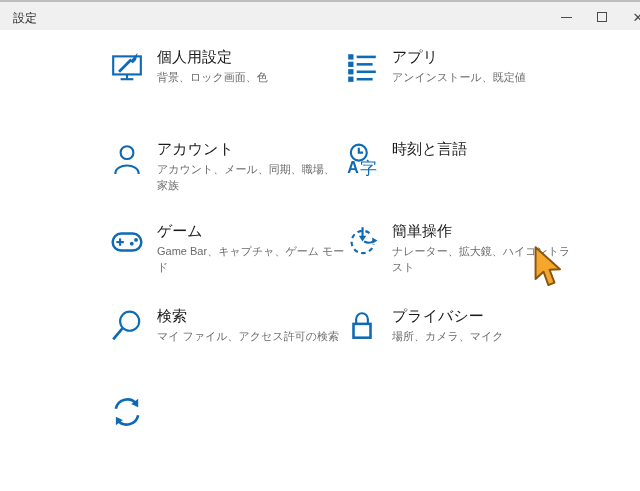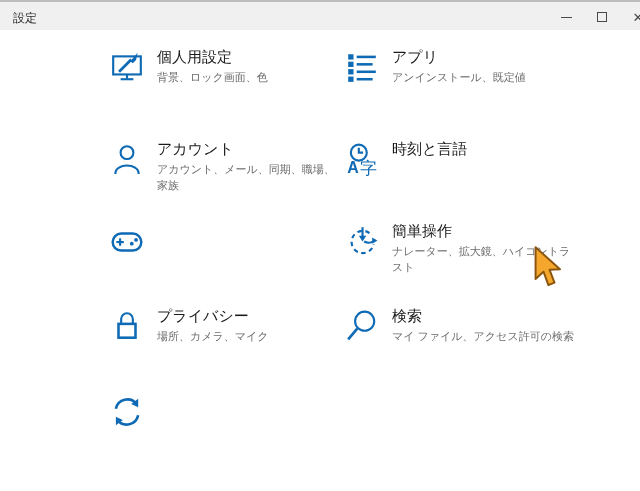--- a/index.html
+++ b/index.html
@@ -154,20 +154,22 @@
     <span class="icon">
       <svg class="i" viewBox="0 0 32 32">
         <rect class="st" x="2.5" y="9" width="27" height="16" rx="8" style="stroke-width:2.3"></rect>
         <line class="st" x1="9.5" y1="13.5" x2="9.5" y2="20.5"></line>
         <line class="st" x1="6" y1="17" x2="13" y2="17"></line>
         <circle class="fl" cx="20.5" cy="18.5" r="1.8"></circle>
         <circle class="fl" cx="24.5" cy="15" r="1.8"></circle>
       </svg>
     </span>
     <div class="txt">
+      <div class="tile-title">ゲーム</div>
+      <div class="tile-sub">Game Bar、キャプチャ、ゲーム モード</div>
     </div>
   </div>
 
   <div class="tile">
     <span class="icon">
       <svg class="i" viewBox="0 0 32 32">
         <path class="st" d="M23 8.5 A 10.5 10.5 0 1 0 27 19" stroke-dasharray="4.2 3.4"></path>
         <line class="st" x1="16.5" y1="3" x2="16.5" y2="12"></line>
         <polygon class="fl" points="13,11 20,11 16.5,16.5"></polygon>
         <path class="st" d="M18 16.5 Q23 19 27 16"></path>
@@ -176,40 +178,40 @@
     </span>
     <div class="txt">
       <div class="tile-title">簡単操作</div>
       <div class="tile-sub">ナレーター、拡大鏡、ハイコントラスト</div>
     </div>
   </div>
 
   <div class="tile">
     <span class="icon">
       <svg class="i" viewBox="0 0 32 32">
+        <circle class="st" cx="18.5" cy="11.5" r="9"></circle>
+        <line class="st" x1="11.5" y1="18.5" x2="3" y2="28.5" style="stroke-width:2.5"></line>
+      </svg>
+    </span>
+    <div class="txt">
+      <div class="tile-title">検索</div>
+      <div class="tile-sub">マイ ファイル、アクセス許可の検索</div>
+    </div>
+  </div>
+
+  <div class="tile">
+    <span class="icon">
+      <svg class="i" viewBox="0 0 32 32">
         <path class="st" d="M10.5 14 V9.5 a5.5 5.5 0 0 1 11 0 V14"></path>
         <rect class="st" x="8" y="14" width="16" height="13" style="stroke-width:2.4"></rect>
       </svg>
     </span>
     <div class="txt">
       <div class="tile-title">プライバシー</div>
       <div class="tile-sub">場所、カメラ、マイク</div>
-    </div>
-  </div>
-
-  <div class="tile">
-    <span class="icon">
-      <svg class="i" viewBox="0 0 32 32">
-        <circle class="st" cx="18.5" cy="11.5" r="9"></circle>
-        <line class="st" x1="11.5" y1="18.5" x2="3" y2="28.5" style="stroke-width:2.5"></line>
-      </svg>
-    </span>
-    <div class="txt">
-      <div class="tile-title">検索</div>
-      <div class="tile-sub">マイ ファイル、アクセス許可の検索</div>
     </div>
   </div>
 
   <div class="tile">
     <span class="icon">
       <svg class="i" viewBox="0 0 32 32">
         <path class="st" d="M5.5 13 A 11 11 0 0 1 25 8.5" style="stroke-width:2.5"></path>
         <polygon class="fl" points="26.5,3.5 26.5,11.5 20,8.5"></polygon>
         <path class="st" d="M26.5 19 A 11 11 0 0 1 7 23.5" style="stroke-width:2.5"></path>
         <polygon class="fl" points="5.5,28.5 5.5,20.5 12,23.5"></polygon>

